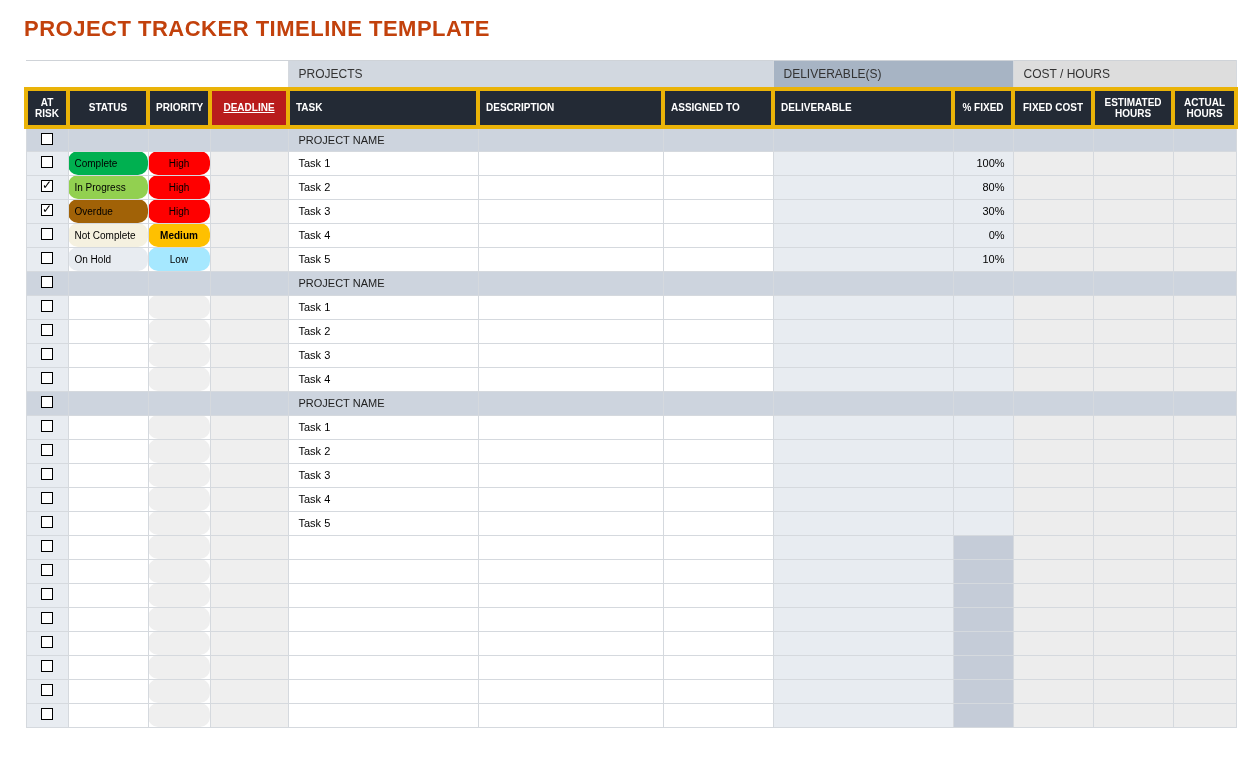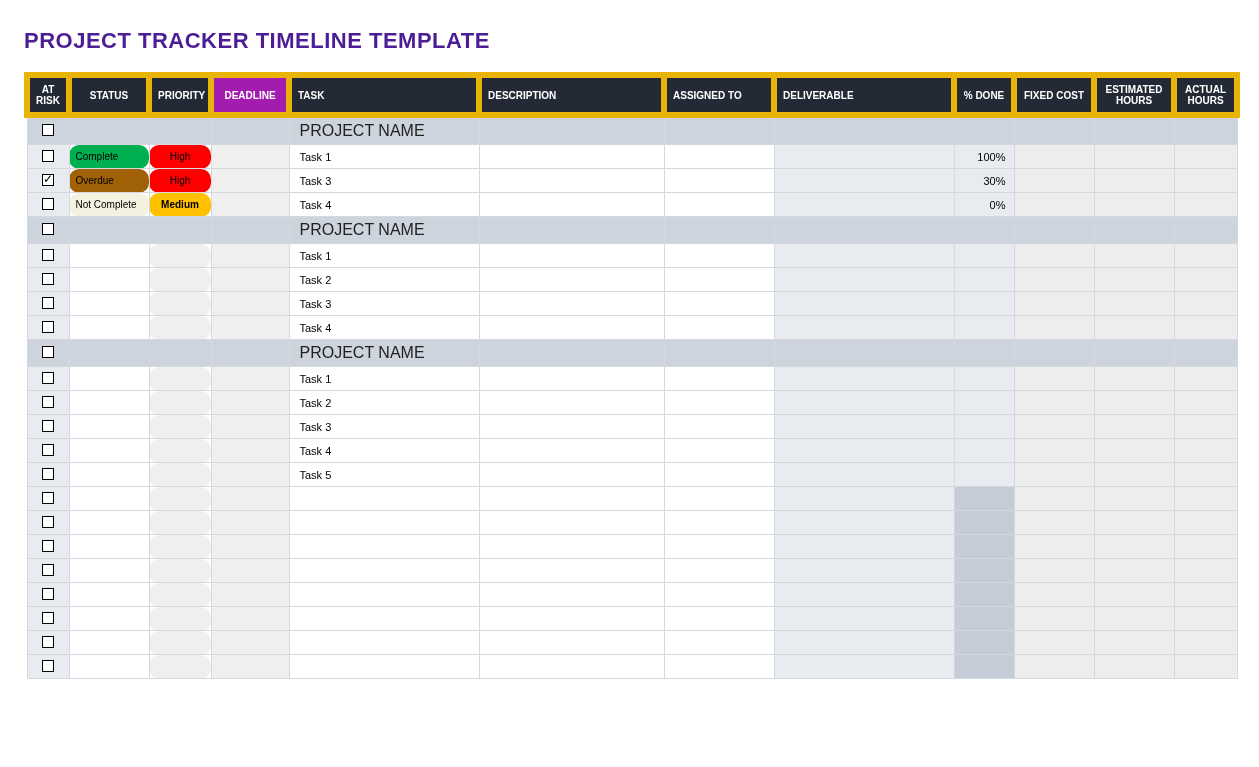--- a/index.html
+++ b/index.html
@@ -6,23 +6,23 @@
   body {
     margin: 0;
     padding: 16px 24px;
     font-family: Arial, Helvetica, sans-serif;
     background: #fff;
     width: 1259px;
   }
   h1.title {
     font-size: 22px;
     font-weight: 700;
-    color: #4c1d95;
+    color: #c2410c;
     letter-spacing: 0.5px;
-    margin: 12px 0 18px 0;
+    margin: 0 0 18px 0;
   }
   table {
     border-collapse: collapse;
     width: 1210px;
     table-layout: fixed;
   }
   col.c-risk   { width: 42px; }
   col.c-status { width: 80px; }
   col.c-prio   { width: 62px; }
   col.c-dead   { width: 78px; }
@@ -59,24 +59,24 @@
 
   th.colhead {
     background: #232a35;
     color: #fff;
     font-size: 10px;
     font-weight: 700;
     text-align: left;
     padding: 6px;
     height: 32px;
     line-height: 1.1;
-    border: 6px solid #eab308;
+    border: 4px solid #eab308;
   }
   th.colhead.ctr { text-align: center; }
-  th.colhead.blue { background: #a21caf; }
+  th.colhead.blue { background: #b91c1c; text-decoration: underline; }
 
   td.risk { text-align: center; background: #e8ecf1; }
   td.risk.gray { background: #cdd4de; }
   td.risk .cb {
     display: inline-block;
     width: 12px; height: 12px;
     border: 1.5px solid #000;
     background: #fff;
     position: relative;
   }
@@ -91,21 +91,21 @@
   td.status, td.prio { text-align: left; font-size: 10px; padding-left: 6px; border-radius: 10px; }
   td.prio { text-align: center; margin-left: 22px; }
   td.deadline { background: #efefef; }
   td.task   { padding-left: 10px; }
   td.done   { text-align: right; padding-right: 8px; background: #e8ecf1; }
 
   td.deliv-cell { background: #e8ecf1; }
   td.cost-cell  { background: #ededed; }
 
   
-  tr.proj td { background: #cdd4de; color: #222; font-size: 16px; }
+  tr.proj td { background: #cdd4de; color: #222; font-size: 11px; }
   tr.proj td.task { padding-left: 10px; }
 
   
   .st-complete   { background: #00b050; color:#000; }
   .st-inprogress { background: #92d050; color:#000; }
   .st-overdue    { background: #a16207; color:#000; }
   .st-notstarted { background: #f5f1e0; color:#000; }
   .st-onhold     { background: #e8ecf1; color:#000; }
   .pr-high       { background: #ff0000; color:#000; }
   .pr-medium     { background: #ffc000; color:#000;font-weight:bold; }
@@ -131,30 +131,36 @@
     <col class="c-task">
       <col class="c-desc">
       <col class="c-asgn">
     <col class="c-deliv">
       <col class="c-done">
     <col class="c-fix">
       <col class="c-est">
       <col class="c-act">
   </colgroup>
   <thead>
+    <tr class="section-row">
+      <td class="section-blank" colspan="4"></td>
+      <td class="section-head" colspan="3">PROJECTS</td>
+      <td class="section-head deliver" colspan="2">DELIVERABLE(S)</td>
+      <td class="section-head cost" colspan="3">COST / HOURS</td>
+    </tr>
     <tr>
       <th class="colhead ctr">AT RISK</th>
       <th class="colhead ctr">STATUS</th>
       <th class="colhead ctr">PRIORITY</th>
       <th class="colhead ctr blue">DEADLINE</th>
       <th class="colhead">TASK</th>
       <th class="colhead">DESCRIPTION</th>
       <th class="colhead">ASSIGNED TO</th>
       <th class="colhead">DELIVERABLE</th>
-      <th class="colhead ctr">% DONE</th>
+      <th class="colhead ctr">% FIXED</th>
       <th class="colhead ctr">FIXED COST</th>
       <th class="colhead ctr">ESTIMATED HOURS</th>
       <th class="colhead ctr">ACTUAL HOURS</th>
     </tr>
   </thead>
   <tbody id="tbody">
       <tr class="proj">
         <td class="risk gray"><span class="cb"></span></td>
         <td></td>
         <td></td>
@@ -177,20 +183,34 @@
         <td class="blank-white"></td>
         <td class="blank-white"></td>
         <td class="deliv-cell"></td>
         <td class="done">100%</td>
         <td class="cost-cell"></td>
         <td class="cost-cell"></td>
         <td class="cost-cell"></td>
       </tr>
       <tr>
         <td class="risk"><span class="cb checked"></span></td>
+        <td class="status st-inprogress">In Progress</td>
+        <td class="prio pr-high">High</td>
+        <td class="deadline"></td>
+        <td class="task blank-white">Task 2</td>
+        <td class="blank-white"></td>
+        <td class="blank-white"></td>
+        <td class="deliv-cell"></td>
+        <td class="done">80%</td>
+        <td class="cost-cell"></td>
+        <td class="cost-cell"></td>
+        <td class="cost-cell"></td>
+      </tr>
+      <tr>
+        <td class="risk"><span class="cb checked"></span></td>
         <td class="status st-overdue">Overdue</td>
         <td class="prio pr-high">High</td>
         <td class="deadline"></td>
         <td class="task blank-white">Task 3</td>
         <td class="blank-white"></td>
         <td class="blank-white"></td>
         <td class="deliv-cell"></td>
         <td class="done">30%</td>
         <td class="cost-cell"></td>
         <td class="cost-cell"></td>
@@ -203,20 +223,34 @@
         <td class="deadline"></td>
         <td class="task blank-white">Task 4</td>
         <td class="blank-white"></td>
         <td class="blank-white"></td>
         <td class="deliv-cell"></td>
         <td class="done">0%</td>
         <td class="cost-cell"></td>
         <td class="cost-cell"></td>
         <td class="cost-cell"></td>
       </tr>
+      <tr>
+        <td class="risk"><span class="cb "></span></td>
+        <td class="status st-onhold">On Hold</td>
+        <td class="prio pr-low">Low</td>
+        <td class="deadline"></td>
+        <td class="task blank-white">Task 5</td>
+        <td class="blank-white"></td>
+        <td class="blank-white"></td>
+        <td class="deliv-cell"></td>
+        <td class="done">10%</td>
+        <td class="cost-cell"></td>
+        <td class="cost-cell"></td>
+        <td class="cost-cell"></td>
+      </tr>
       <tr class="proj">
         <td class="risk gray"><span class="cb"></span></td>
         <td></td>
         <td></td>
         <td></td>
         <td class="task">PROJECT NAME</td>
         <td></td>
         <td></td>
         <td></td>
         <td></td>

